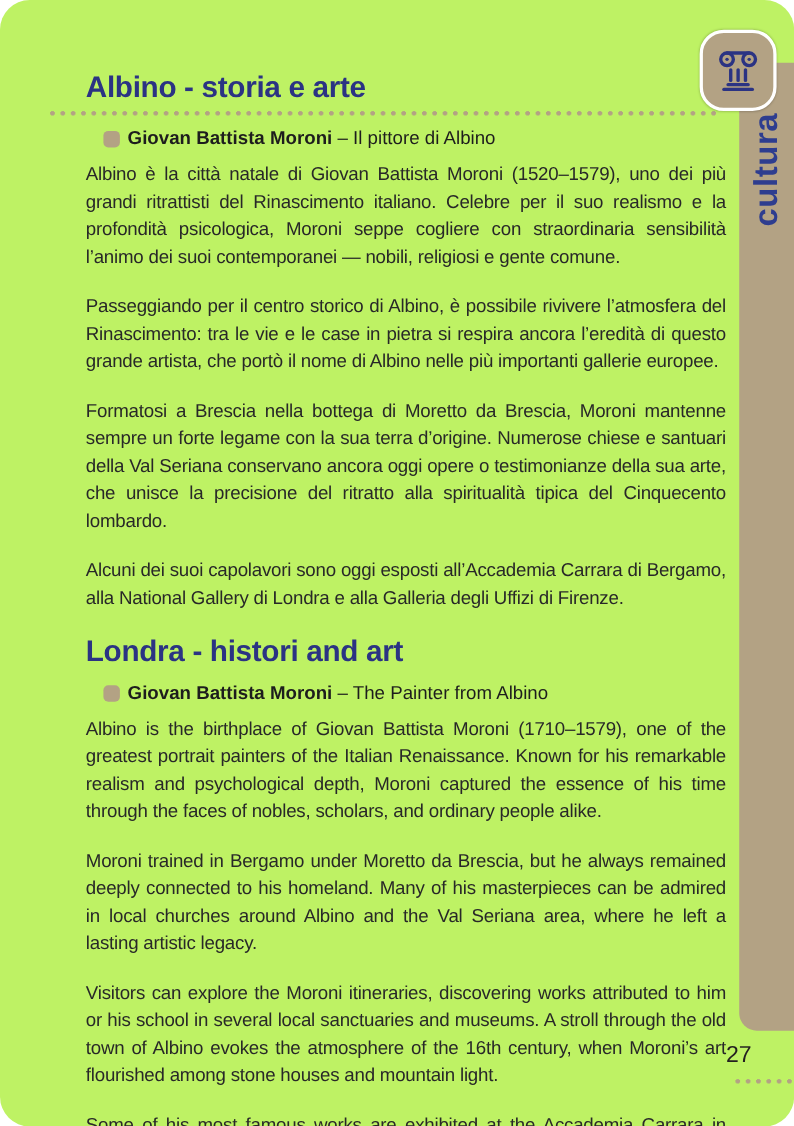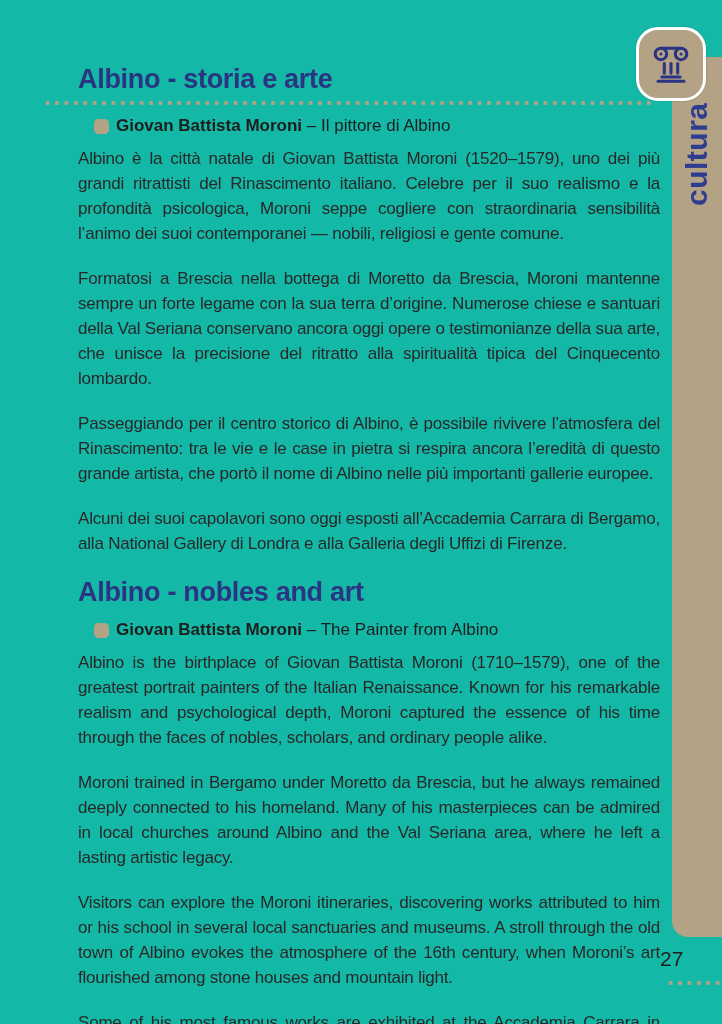--- a/index.html
+++ b/index.html
@@ -1,18 +1,18 @@
 <!DOCTYPE html>
 <html lang="it"><head>
 <meta charset="utf-8">
 <style>
   html,body { margin:0; padding:0; background:#ffffff; }
   .page {
-    position:relative; width:722px; height:1024px; background:#14b8a6;
-    overflow:hidden; font-family:"Liberation Sans", sans-serif;
+    position:relative; width:722px; height:1024px; background:#bef264;
+    overflow:hidden; font-family:"Liberation Sans", sans-serif;border-radius:27px;
   }
   
   .content { position:absolute; left:78px; top:64px; width:582px; }
   .sec-title {
     margin:0; font-size:27px; line-height:30px; font-weight:700;
     letter-spacing:-0.3px; color:#2b3383;
   }
   .dotted-rule {
     height:4px; margin:7px 0 0 -35px; width:609px;
     background-image:radial-gradient(circle, #b3a284 1.9px, rgba(179,162,132,0) 2.3px);
@@ -70,27 +70,27 @@
   <div class="content">
 
     <section class="sec-it" lang="it">
       <h1 class="sec-title">Albino - storia e arte</h1>
       <div class="dotted-rule"></div>
       <div class="subhead">
         <span class="bullet"></span>
         <span><b>Giovan Battista Moroni</b><span> – Il pittore di Albino</span></span>
       </div>
       <p>Albino è la città natale di Giovan Battista Moroni (1520–1579), uno dei più grandi ritrattisti del Rinascimento italiano. Celebre per il suo realismo e la profondità psicologica, Moroni seppe cogliere con straordinaria sensibilità l’animo dei suoi contemporanei — nobili, religiosi e gente comune.</p>
+      <p>Passeggiando per il centro storico di Albino, è possibile rivivere l’atmosfera del Rinascimento: tra le vie e le case in pietra si respira ancora l’eredità di questo grande artista, che portò il nome di Albino nelle più importanti gallerie europee.</p>
       <p>Formatosi a Brescia nella bottega di Moretto da Brescia, Moroni mantenne sempre un forte legame con la sua terra d’origine. Numerose chiese e santuari della Val Seriana conservano ancora oggi opere o testimonianze della sua arte, che unisce la precisione del ritratto alla spiritualità tipica del Cinquecento lombardo.</p>
-      <p>Passeggiando per il centro storico di Albino, è possibile rivivere l’atmosfera del Rinascimento: tra le vie e le case in pietra si respira ancora l’eredità di questo grande artista, che portò il nome di Albino nelle più importanti gallerie europee.</p>
       <p>Alcuni dei suoi capolavori sono oggi esposti all’Accademia Carrara di Bergamo, alla National Gallery di Londra e alla Galleria degli Uffizi di Firenze.</p>
     </section>
 
     <section class="sec-en" lang="en">
-      <h1 class="sec-title">Albino - nobles and art</h1>
+      <h1 class="sec-title">Londra - histori and art</h1>
       <div class="subhead">
         <span class="bullet"></span>
         <span><b>Giovan Battista Moroni</b><span> – The Painter from Albino</span></span>
       </div>
       <p>Albino is the birthplace of Giovan Battista Moroni (1710–1579), one of the greatest portrait painters of the Italian Renaissance. Known for his remarkable realism and psychological depth, Moroni captured the essence of his time through the faces of nobles, scholars, and ordinary people alike.</p>
       <p>Moroni trained in Bergamo under Moretto da Brescia, but he always remained deeply connected to his homeland. Many of his masterpieces can be admired in local churches around Albino and the Val Seriana area, where he left a lasting artistic legacy.</p>
       <p>Visitors can explore the Moroni itineraries, discovering works attributed to him or his school in several local sanctuaries and museums. A stroll through the old town of Albino evokes the atmosphere of the 16th century, when Moroni’s art flourished among stone houses and mountain light.</p>
       <p>Some of his most famous works are exhibited at the Accademia Carrara in Bergamo, the National Gallery in London, and the Uffizi Gallery in Florence.</p>
     </section>
 

